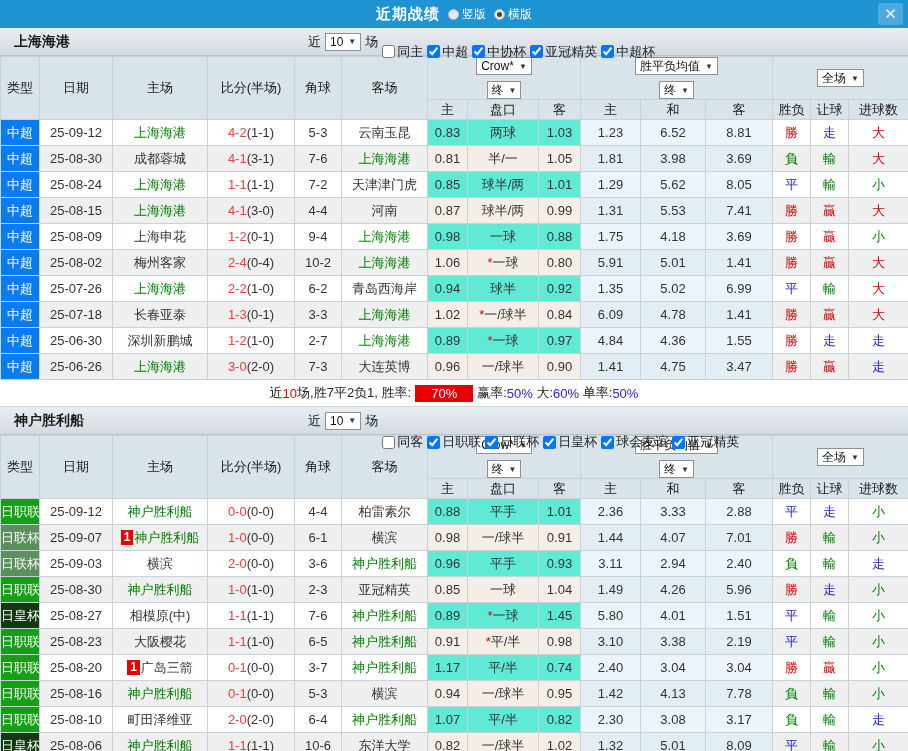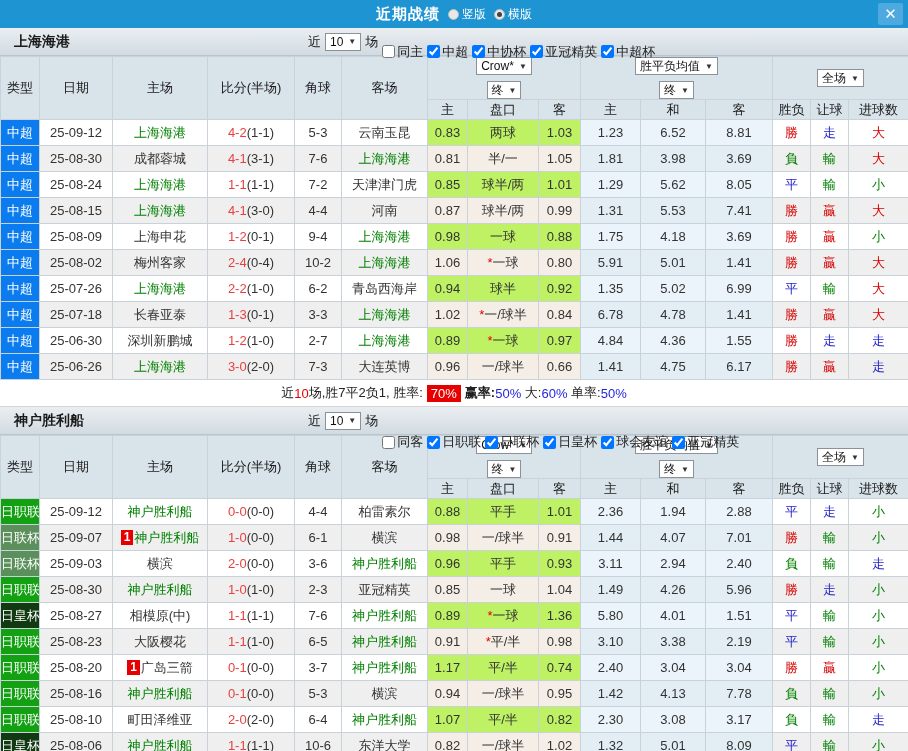--- a/index.html
+++ b/index.html
@@ -24,37 +24,37 @@
   .dd .arrow { font-size:8px; color:#333; }
 
   table { border-collapse:collapse; table-layout:fixed; width:908px; font-size:13px; color:#333; }
   th,td { border:1px solid #c9d1d9; text-align:center; padding:0; overflow:hidden; white-space:nowrap; }
   thead th { background:#d9e3ea; font-weight:normal; color:#1a1a1a; }
   tr.group-row th { height:24px; }
   tr.sub-row th { height:20px; }
   .hgroup { display:flex; align-items:center; justify-content:center; gap:6px;flex-direction:column; }
   tbody td { height:26px; }
   tbody tr:nth-child(even) td { background:#efefef; }
-  td.odds { background:#bef264; }
+  td.odds { background:#5eead4; }
   td.avg { background:#eaf4fa; }
   tbody tr:nth-child(even) td.odds { background:#f4eee6; }
   tbody tr:nth-child(even) td.avg { background:#e3eef4; }
   td.type { color:#fff; }
   .team-green { color:#008000; }
   .score-full { color:#e8403f; }
   .half { color:#333; }
   .star { color:#e00000; }
   .badge1 { display:inline-block; background:#e80000; color:#fff; font-size:12px; font-weight:bold; line-height:15px; padding:0 3px; margin-right:1px; vertical-align:1px; }
   .res-win { color:#d60000; }
   .res-draw { color:#2222cc; }
   .res-loss { color:#008000; }
 
   .summary { height:27px; display:flex; align-items:center; justify-content:center; font-size:13px; color:#222; background:#fff; border-bottom:1px solid #d5d5d5; }
   .summary .red-num { color:#e80000; }
-  .summary .pct-badge { background:#e80000; color:#fff; padding:1px 4px; margin:0 4px; }
+  .summary .pct-badge { background:#e80000; color:#fff; padding:1px 16px; margin:0 4px; }
   .summary .blue-val { color:#2525e0; }
 </style>
 </head>
 <body>
 
 <div class="app">
 
   <div class="titlebar">
     <span class="title">近期战绩</span>
     <span class="radio-opt">
@@ -296,21 +296,21 @@
         <tr>
           <td class="type" style="background: rgb(10, 124, 240);">中超</td>
           <td>25-07-18</td>
           <td><span>长春亚泰</span></td>
           <td><span class="score-full">1-3</span><span class="half">(0-1)</span></td>
           <td>3-3</td>
           <td><span class="team-green">上海海港</span></td>
           <td class="odds">1.02</td>
           <td class="odds"><span class="star">*</span><span>一/球半</span></td>
           <td class="odds">0.84</td>
-          <td class="avg">6.78</td>
+          <td class="avg">6.09</td>
           <td class="avg">4.78</td>
           <td class="avg">1.41</td>
           <td class="res-win">勝</td>
           <td class="res-win">贏</td>
           <td class="res-win">大</td>
         </tr>
         <tr>
           <td class="type" style="background: rgb(10, 124, 240);">中超</td>
           <td>25-06-30</td>
           <td><span>深圳新鹏城</span></td>
@@ -329,37 +329,37 @@
         </tr>
         <tr>
           <td class="type" style="background: rgb(10, 124, 240);">中超</td>
           <td>25-06-26</td>
           <td><span class="team-green">上海海港</span></td>
           <td><span class="score-full">3-0</span><span class="half">(2-0)</span></td>
           <td>7-3</td>
           <td><span>大连英博</span></td>
           <td class="odds">0.96</td>
           <td class="odds"><span>一/球半</span></td>
-          <td class="odds">0.66</td>
+          <td class="odds">0.90</td>
           <td class="avg">1.41</td>
           <td class="avg">4.75</td>
-          <td class="avg">6.17</td>
+          <td class="avg">3.47</td>
           <td class="res-win">勝</td>
           <td class="res-win">贏</td>
           <td class="res-draw">走</td>
         </tr>
       </tbody>
   </table>
 
   <div class="summary">
       <span style="white-space: pre;">近</span>
       <span class="red-num" style="white-space: pre;">10</span>
       <span style="white-space: pre;">场,胜7平2负1, 胜率:</span>
       <span class="pct-badge" style="white-space: pre;">70%</span>
-      <span style="white-space: pre; font-weight: bold;">赢率:</span>
+      <span style="white-space: pre;">赢率:</span>
       <span class="blue-val" style="white-space: pre;">50%</span>
       <span style="white-space: pre;"> 大:</span>
       <span class="blue-val" style="white-space: pre;">60%</span>
       <span style="white-space: pre; text-align: right;"> 单率:</span>
       <span class="blue-val" style="white-space: pre;">50%</span>
     </div>
 
   <div class="section-bar">
     <span class="team-name">神户胜利船</span>
     <span class="filter">
@@ -474,21 +474,21 @@
           <td class="type" style="background: rgb(19, 161, 19);">日职联</td>
           <td>25-09-12</td>
           <td><span class="team-green">神户胜利船</span></td>
           <td><span class="score-full">0-0</span><span class="half">(0-0)</span></td>
           <td>4-4</td>
           <td><span>柏雷素尔</span></td>
           <td class="odds">0.88</td>
           <td class="odds"><span>平手</span></td>
           <td class="odds">1.01</td>
           <td class="avg">2.36</td>
-          <td class="avg">1.94</td>
+          <td class="avg">3.33</td>
           <td class="avg">2.88</td>
           <td class="res-draw">平</td>
           <td class="res-draw">走</td>
           <td class="res-loss">小</td>
         </tr>
         <tr>
           <td class="type" style="background: rgb(91, 143, 91);">日联杯</td>
           <td>25-09-07</td>
           <td><span class="badge1">1</span><span class="team-green">神户胜利船</span></td>
           <td><span class="score-full">1-0</span><span class="half">(0-0)</span></td>
@@ -540,21 +540,21 @@
         </tr>
         <tr>
           <td class="type" style="background: rgb(18, 58, 18);">日皇杯</td>
           <td>25-08-27</td>
           <td><span>相模原(中)</span></td>
           <td><span class="score-full">1-1</span><span class="half">(1-1)</span></td>
           <td>7-6</td>
           <td><span class="team-green">神户胜利船</span></td>
           <td class="odds">0.89</td>
           <td class="odds"><span class="star">*</span><span>一球</span></td>
-          <td class="odds">1.36</td>
+          <td class="odds">1.45</td>
           <td class="avg">5.80</td>
           <td class="avg">4.01</td>
           <td class="avg">1.51</td>
           <td class="res-draw">平</td>
           <td class="res-loss">輸</td>
           <td class="res-loss">小</td>
         </tr>
         <tr>
           <td class="type" style="background: rgb(19, 161, 19);">日职联</td>
           <td>25-08-23</td>

